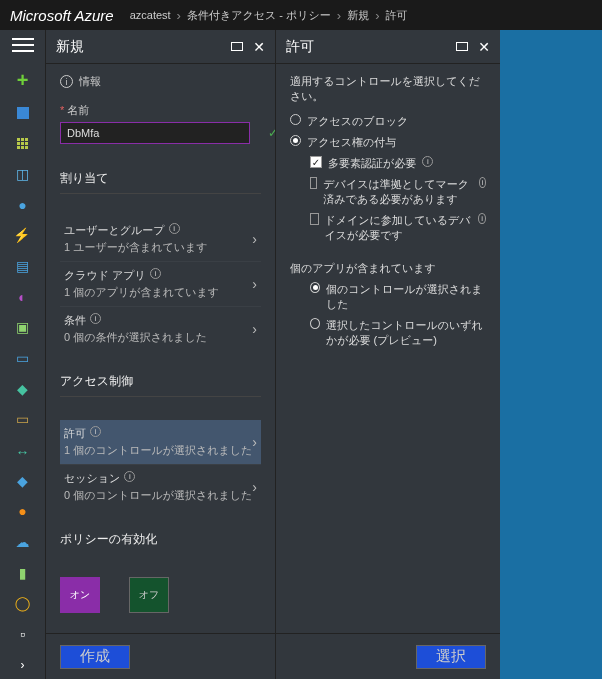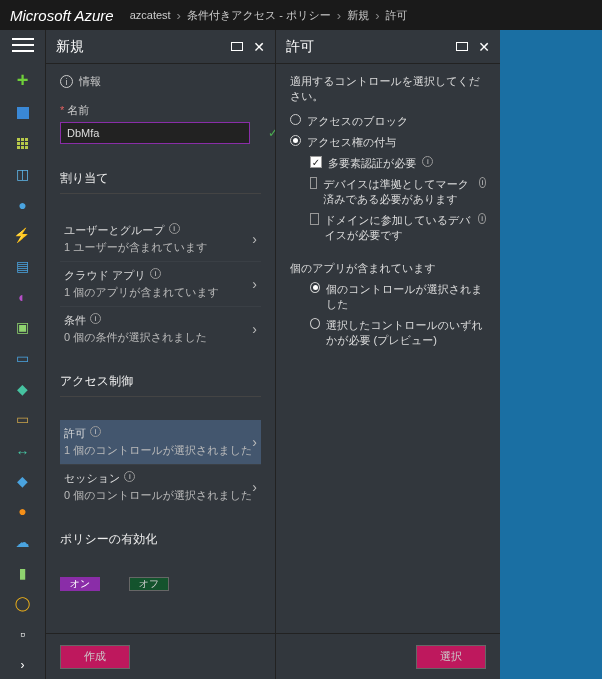--- a/index.html
+++ b/index.html
@@ -43,21 +43,21 @@
 
   
   .blade { width: 230px; background: #32373d; border-left: 1px solid #222; display:flex; flex-direction:column; }
   .blade.right { width: 225px; }
   .blade-head { height: 34px; display:flex; align-items:center; padding: 0 10px; border-bottom: 1px solid #222; }
   .blade-head .title { font-size: 14px; flex:1; }
   .blade-head .wact { width:12px; height:9px; border:1px solid #fff; margin-left:8px; cursor:pointer;}
   .blade-head .close { margin-left:10px; font-size:14px; cursor:pointer;}
   .blade-body { flex:1; padding: 10px 14px; overflow-y:auto; position:relative;}
   .blade-foot { height: 46px; border-top: 1px solid #222; display:flex; align-items:center; justify-content:flex-start; padding:0 14px;}
-  .btn { min-width: 70px; height: 24px; background:#be185d; border:1px solid #666; color:#ccc; font-size:11px; cursor:pointer;}
+  .btn { min-width: 70px; height: 24px; background:#1d4ed8; border:1px solid #666; color:#ccc; font-size:15px; cursor:pointer;}
   .blade.right .blade-foot{justify-content:flex-end; padding-left:30px;}
 
   .info-row{display:flex; align-items:center; gap:6px; color:#ccc; font-size:11px;}
   .info-ic{width:13px;height:13px;border:1px solid #ccc; border-radius:50%; display:flex;align-items:center;justify-content:center; font-size:9px;}
   .field-lbl{margin-top:14px; font-size:11px; color:#ccc;}
   .req{color:#e06060;}
   .txt { width: 190px; height:22px; background:#222; border:1px solid #8a2da8; color:#ddd; padding:0 6px; font-size:11px; margin-top:4px; outline:none;}
   .txt-wrap{position:relative; width:224px;}
   .check-ok{position:absolute; right:6px; top:8px; color:#4caf50; font-size:12px;}
 
@@ -66,21 +66,21 @@
   .row-item{display:flex; align-items:center; justify-content:space-between; padding:6px 4px; cursor:pointer;}
   .row-item .lbls{display:flex; flex-direction:column; gap:2px;}
   .row-item .t1{font-size:11px; color:#ddd; display:flex; gap:4px;}
   .row-item .t2{font-size:11px; color:#bbb;}
   .row-item .chv{color:#bbb; font-size:14px;}
   .row-item.sel{background:#43566e;}
   .row-item + .row-item { border-top:1px solid #3a3f45; }
   .mini-i{width:11px;height:11px;border:1px solid #999;border-radius:50%;display:inline-flex;align-items:center;justify-content:center;font-size:8px;color:#ccc;}
 
   .toggle{display:flex; margin-top:6px;}
-  .toggle .seg{width:40px;height:14px;display:flex;align-items:center;justify-content:center;font-size:10px;border:1px solid #666;cursor:pointer;}
+  .toggle .seg{width:40px;height:36px;display:flex;align-items:center;justify-content:center;font-size:10px;border:1px solid #666;cursor:pointer;}
   .toggle .on{background:#8a2da8;color:#fff;border-color:#8a2da8;}
   .toggle .off{background:#14532d;color:#ccc;margin-left:29px;}
 
   
   .prompt{font-size:11px; color:#ddd; margin-bottom:10px;}
   .radio-row, .chk-row{display:flex; align-items:flex-start; gap:6px; margin:6px 0; font-size:11px; color:#ddd;}
   .sub{margin-left:20px;}
   .chk{width:12px;height:12px;border:1px solid #999; display:flex;align-items:center;justify-content:center; font-size:10px; color:#fff;}
   .chk.on{background:#fff; color:#222;}
   .rad{width:11px;height:11px;border:1px solid #ccc;border-radius:50%; display:flex;align-items:center;justify-content:center;}

